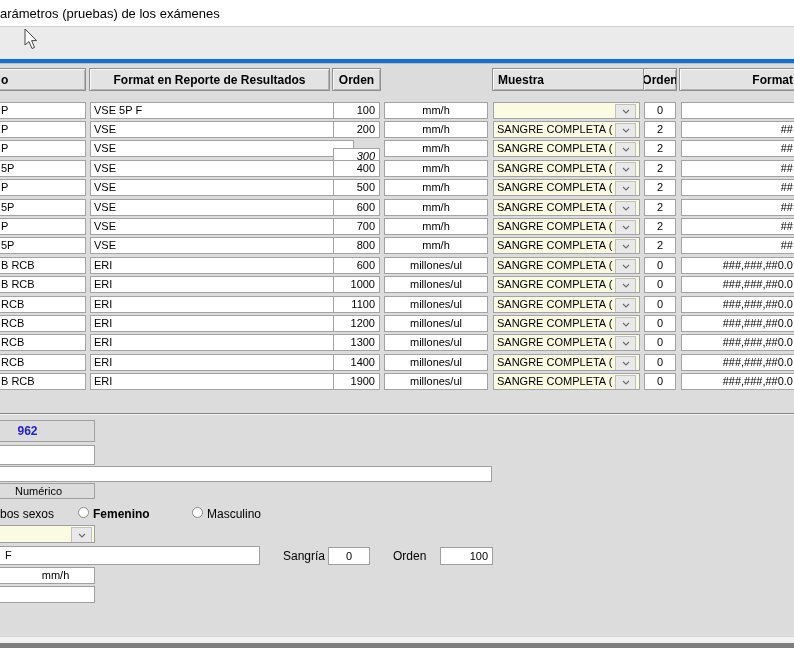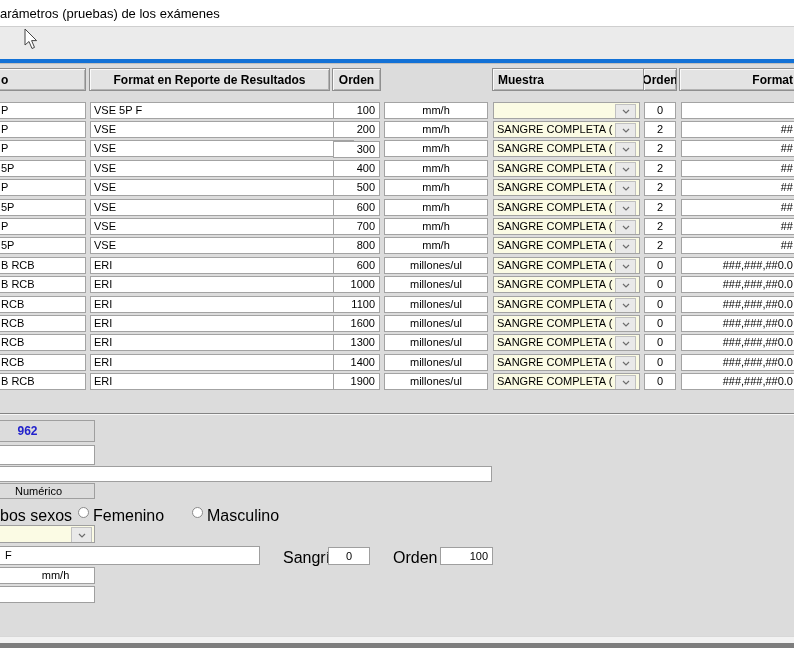--- a/index.html
+++ b/index.html
@@ -41,21 +41,21 @@
   .divider-light{left:0;top:414px;width:794px;height:1px;background:#f6f6f6;}
   
   .fld{position:absolute;box-sizing:border-box;background:#fff;border:1px solid #9f9f9f;
        font-size:11px;white-space:nowrap;overflow:hidden;}
   .disp{background:#dcdcdc;}
   .id-box{left:-18px;top:420px;width:113px;height:22px;text-align:center;line-height:20px;
           font-weight:bold;font-size:12px;padding-right:22px;}
   .name-input{left:-18px;top:445px;width:113px;height:20px;}
   .desc-input{left:-18px;top:466px;width:510px;height:16px;}
   .tipo-box{left:-18px;top:483px;width:113px;height:16px;text-align:center;line-height:14px;}
-  .lbl{position:absolute;font-size:16px;white-space:nowrap;}
+  .lbl{position:absolute;font-size:12px;white-space:nowrap;}
   .radio{position:absolute;width:11px;height:11px;border:1px solid #8a8a8a;border-radius:50%;
          background:#fff;box-sizing:border-box;}
   .combo-fld{left:-18px;top:525px;width:113px;height:18px;background:#fbfbe4;}
   .texto-input{left:-18px;top:546px;width:278px;height:19px;padding-left:22px;line-height:17px;}
   .sangria-input{left:328px;top:547px;width:42px;height:18px;text-align:center;line-height:16px;}
   .orden-input{left:440px;top:547px;width:53px;height:18px;text-align:right;line-height:16px;padding-right:4px;}
   .unidad-input{left:-18px;top:567px;width:113px;height:17px;text-align:center;line-height:15px;padding-left:34px;}
   .extra-input{left:-18px;top:586px;width:113px;height:17px;}
   
   .bottom-light{left:0;top:636px;width:794px;height:7px;background:#f2f2f2;border-top:1px solid #d8d8d8;box-sizing:border-box;}
@@ -102,21 +102,21 @@
       <div class="cell c3" style="top: 120.9px;">mm/h</div>
       <div class="cell c4" style="top: 120.9px;"><span>SANGRE COMPLETA (</span><span class="combo-arrow">
           <svg width="8" height="5" viewBox="0 0 8 5">
             <polyline points="1,1 4,4 7,1" fill="none" stroke="#6d6d6d" stroke-width="1.2"></polyline>
           </svg>
         </span></div>
       <div class="cell c5" style="top: 120.9px;">2</div>
       <div class="cell c6" style="top: 120.9px;">##</div>
       <div class="cell c0" style="top: 140.3px;">P</div>
       <div class="cell c1" style="top: 140.3px;">VSE</div>
-      <div class="cell c2" style="top: 141px;">300</div>
+      <div class="cell c2" style="top: 148px; font-style: italic;">300</div>
       <div class="cell c3" style="top: 140.3px;">mm/h</div>
       <div class="cell c4" style="top: 140.3px;"><span>SANGRE COMPLETA (</span><span class="combo-arrow">
           <svg width="8" height="5" viewBox="0 0 8 5">
             <polyline points="1,1 4,4 7,1" fill="none" stroke="#6d6d6d" stroke-width="1.2"></polyline>
           </svg>
         </span></div>
       <div class="cell c5" style="top: 140.3px;">2</div>
       <div class="cell c6" style="top: 140.3px;">##</div>
       <div class="cell c0" style="top: 159.7px;">5P</div>
       <div class="cell c1" style="top: 159.7px;">VSE</div>
@@ -201,21 +201,21 @@
       <div class="cell c3" style="top: 295.5px;">millones/ul</div>
       <div class="cell c4" style="top: 295.5px;"><span>SANGRE COMPLETA (</span><span class="combo-arrow">
           <svg width="8" height="5" viewBox="0 0 8 5">
             <polyline points="1,1 4,4 7,1" fill="none" stroke="#6d6d6d" stroke-width="1.2"></polyline>
           </svg>
         </span></div>
       <div class="cell c5" style="top: 295.5px;">0</div>
       <div class="cell c6" style="top: 295.5px;">###,###,##0.0</div>
       <div class="cell c0" style="top: 314.9px;">RCB</div>
       <div class="cell c1" style="top: 314.9px;">ERI</div>
-      <div class="cell c2" style="top: 314.9px;">1600</div>
+      <div class="cell c2" style="top: 314.9px;">1200</div>
       <div class="cell c3" style="top: 314.9px;">millones/ul</div>
       <div class="cell c4" style="top: 314.9px;"><span>SANGRE COMPLETA (</span><span class="combo-arrow">
           <svg width="8" height="5" viewBox="0 0 8 5">
             <polyline points="1,1 4,4 7,1" fill="none" stroke="#6d6d6d" stroke-width="1.2"></polyline>
           </svg>
         </span></div>
       <div class="cell c5" style="top: 314.9px;">0</div>
       <div class="cell c6" style="top: 314.9px;">###,###,##0.0</div>
       <div class="cell c0" style="top: 334.3px;">RCB</div>
       <div class="cell c1" style="top: 334.3px;">ERI</div>
@@ -255,21 +255,21 @@
   <div class="abs divider-dark"></div>
   <div class="abs divider-light"></div>
 
   <div class="fld disp id-box" id="record-id" style="color: rgb(34, 34, 204);">962</div>
   <div class="fld name-input"></div>
   <div class="fld desc-input"></div>
   <div class="fld disp tipo-box">Numérico</div>
 
   <div class="lbl" style="left:0;top:507px;">bos sexos</div>
   <span class="radio" style="left:78px;top:507px;"></span>
-  <div class="lbl" style="left:93px;top:507px;">Femenino</div>
+  <div class="lbl" style="left:93px;top:507px;font-weight:bold;">Femenino</div>
   <span class="radio" style="left:192px;top:507px;"></span>
   <div class="lbl" style="left:207px;top:507px;">Masculino</div>
 
   <div class="fld combo-fld">
     <span></span>
     <span class="combo-arrow" style="right:2px;top:1px;height:14px;">
       <svg width="8" height="5" viewBox="0 0 8 5">
           <polyline points="1,1 4,4 7,1" fill="none" stroke="#6d6d6d" stroke-width="1.2"></polyline>
         </svg>
     </span>

